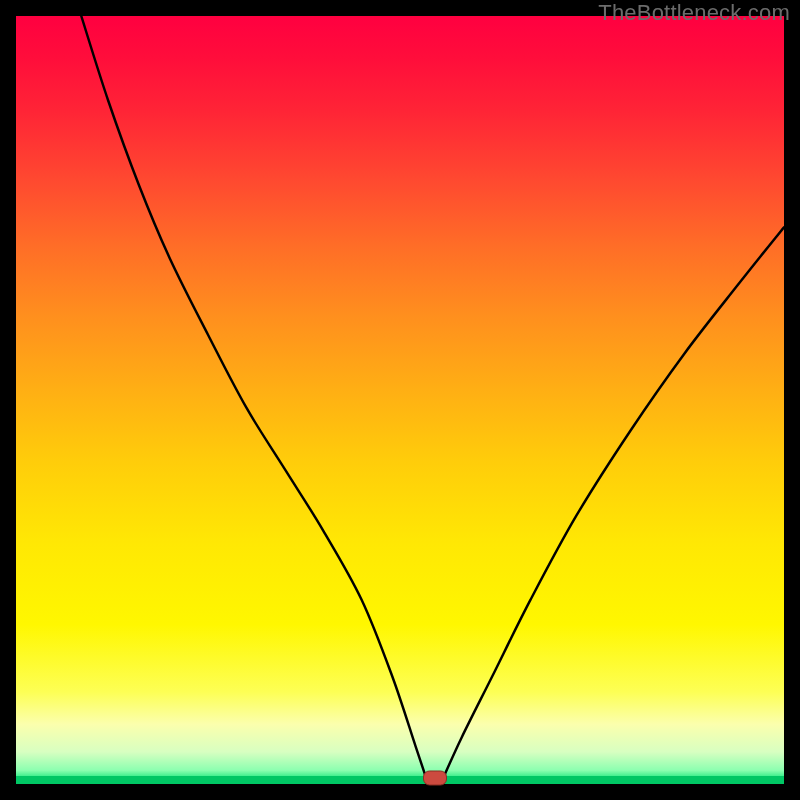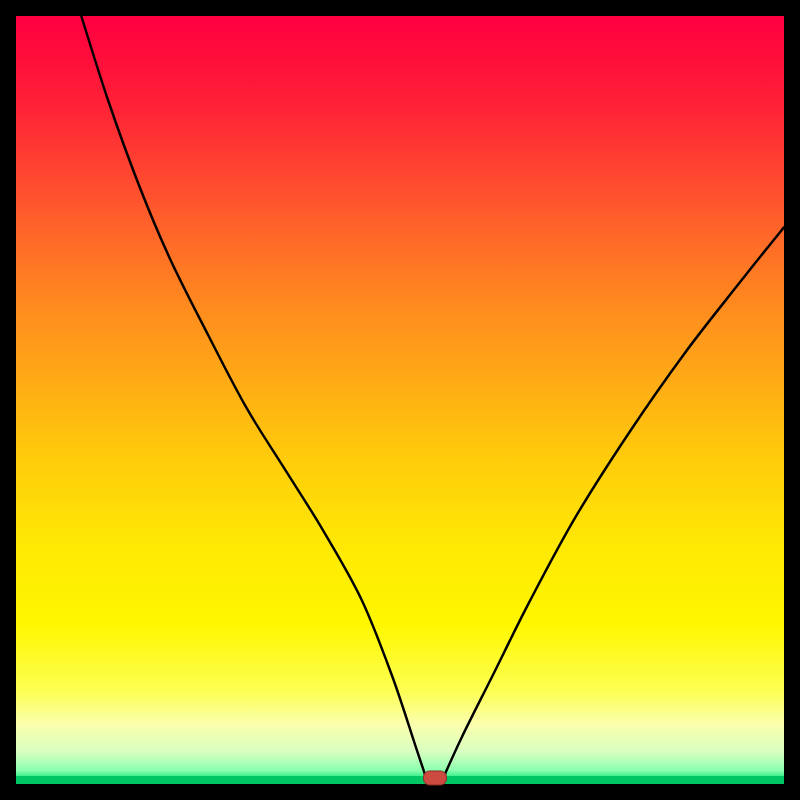--- a/index.html
+++ b/index.html
@@ -102,13 +102,14 @@
 
     <svg class="curve" viewBox="0 0 100 100" preserveAspectRatio="none">
       <path id="curve-left" fill="none" stroke-width="0.32" stroke-linecap="round" d="M 8.5 0 C 9.083333333333334 1.8333333333333333, 10.75 7.333333333333334, 12 11 C 13.25 14.666666666666666, 14.666666666666666 18.583333333333332, 16 22 C 17.333333333333332 25.416666666666668, 18.5 28.25, 20 31.5 C 21.5 34.75, 23.333333333333332 38.25, 25 41.5 C 26.666666666666668 44.75, 28.333333333333332 48.083333333333336, 30 51 C 31.666666666666668 53.916666666666664, 33.333333333333336 56.333333333333336, 35 59 C 36.666666666666664 61.666666666666664, 38.333333333333336 64.16666666666667, 40 67 C 41.666666666666664 69.83333333333333, 43.5 72.83333333333333, 45 76 C 46.5 79.16666666666667, 47.833333333333336 82.83333333333333, 49 86 C 50.166666666666664 89.16666666666667, 51.25 92.75, 52 95 C 52.75 97.25, 53.25 98.75, 53.5 99.5" stroke="#000000"></path>
       <path id="curve-flat" fill="none" stroke-width="0.32" stroke-linecap="round" d="M 53.5 99.5 L 55.5 99.5" stroke="#000000"></path>
       <path id="curve-right" fill="none" stroke-width="0.32" stroke-linecap="round" d="M 55.5 99.5 C 55.916666666666664 98.58333333333333, 56.916666666666664 96.25, 58 94 C 59.083333333333336 91.75, 60.5 89, 62 86 C 63.5 83, 65.16666666666667 79.5, 67 76 C 68.83333333333333 72.5, 70.83333333333333 68.66666666666667, 73 65 C 75.16666666666667 61.333333333333336, 77.66666666666667 57.5, 80 54 C 82.33333333333333 50.5, 84.66666666666667 47.166666666666664, 87 44 C 89.33333333333333 40.833333333333336, 91.83333333333333 37.75, 94 35 C 96.16666666666667 32.25, 99 28.75, 100 27.5" stroke="#000000"></path>
     </svg>
 
     <div id="marker" class="marker" style="left: 54.5%; top: 99.2%; width: 22px; height: 13px; background: rgb(204, 74, 63); border: 1px solid rgb(138, 45, 35); border-radius: 6.5px;"></div>
   </div>
 
+  <div class="attribution">TheBottleneck.com</div>
 </div>
 
 </body></html>

